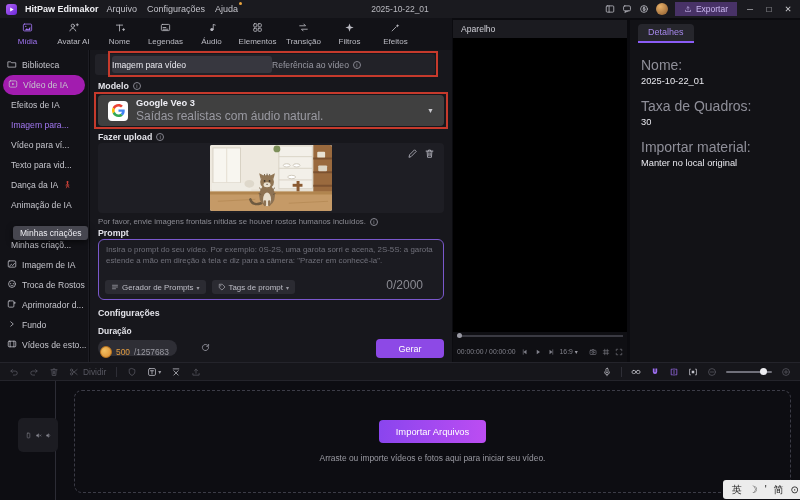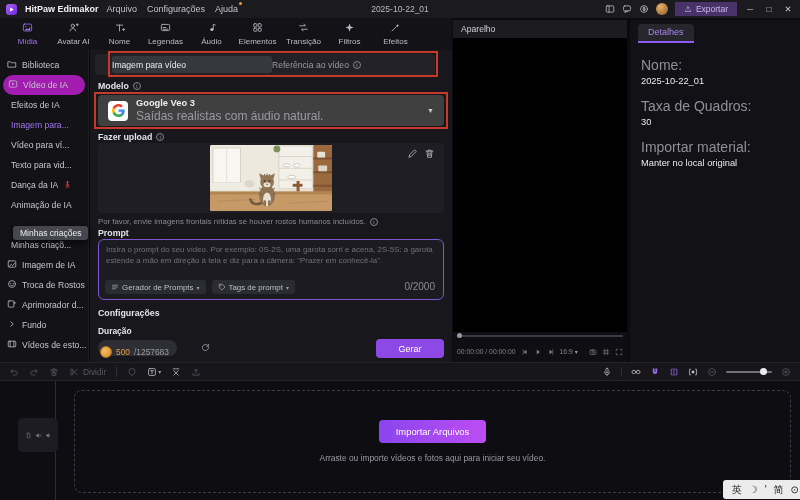--- a/index.html
+++ b/index.html
@@ -83,21 +83,21 @@
   .prompt-box{position:absolute;left:8px;top:189px;width:346px;height:61px;background:#1b1b21;
               border:1px solid #7a58cc;border-radius:6px}
   .pta{width:100%;height:36px;background:transparent;border:none;outline:none;resize:none;
        font-family:inherit;font-size:7.9px;line-height:1.4;color:#d9d9de;padding:4px 7px}
   .pta::placeholder{color:#70707a}
   .pbtns{position:absolute;left:6px;bottom:5px;display:flex;gap:6px}
   .pbtn{background:#2b2b32;border-radius:3px;height:14px;display:flex;align-items:center;gap:3px;
         padding:0 6px;font-size:7.9px;color:#bfbfc8}
   .pbtn svg{width:8px;height:8px}
   .caret{font-size:6px;color:#9a9aa2}
-  .pcount{position:absolute;right:8px;bottom:7px;font-size:10px;color:#8a8a92}
+  .pcount{position:absolute;right:20px;bottom:7px;font-size:12px;color:#8a8a92}
   .lconfig{left:8px;top:258px}
   .ldur{left:8px;top:276px;font-size:8.4px}
   .credits{position:absolute;left:8px;top:290px;height:16px;background:#2e2e35;border-radius:9px;
            display:flex;align-items:center;gap:4px;padding:8px 8px 0 2px;font-size:8.4px}
   .coin{width:12px;height:12px;border-radius:50%;flex:none;border:1px solid #b9741f;
         background:radial-gradient(circle at 35% 35%,#f2c063,#d98a2e)}
   .chl{color:#e09a3e}.crt{color:#9a9aa2}
   .refresh{position:absolute;left:110px;top:292px;color:#9a9aa4}
   .gerar{position:absolute;right:8px;top:289px;width:68px;height:19px;border:none;background:#8d49e6;
          border-radius:4px;color:#fff;font-size:9px;font-family:inherit}

